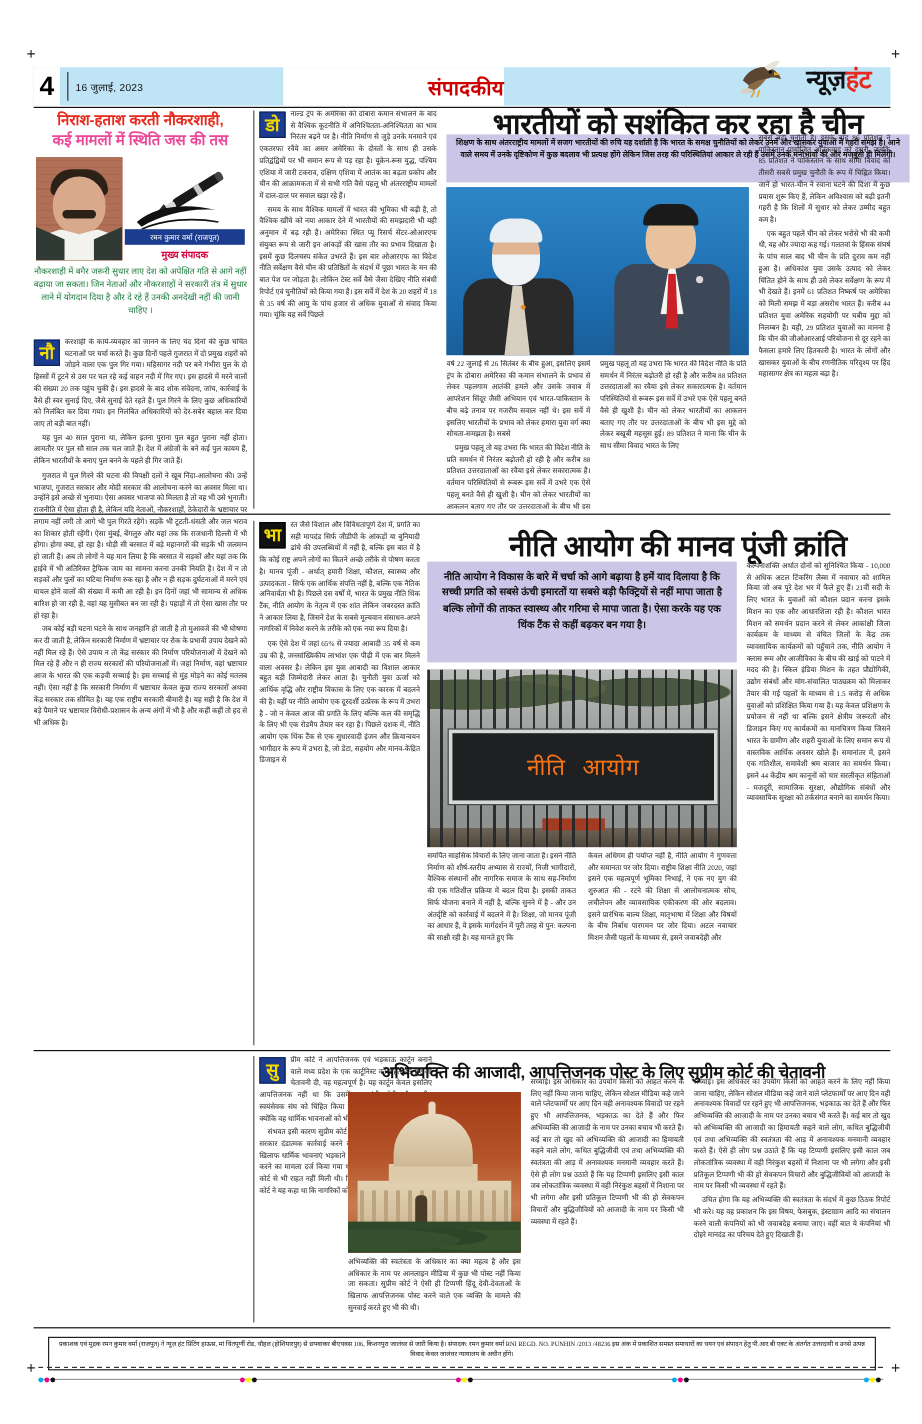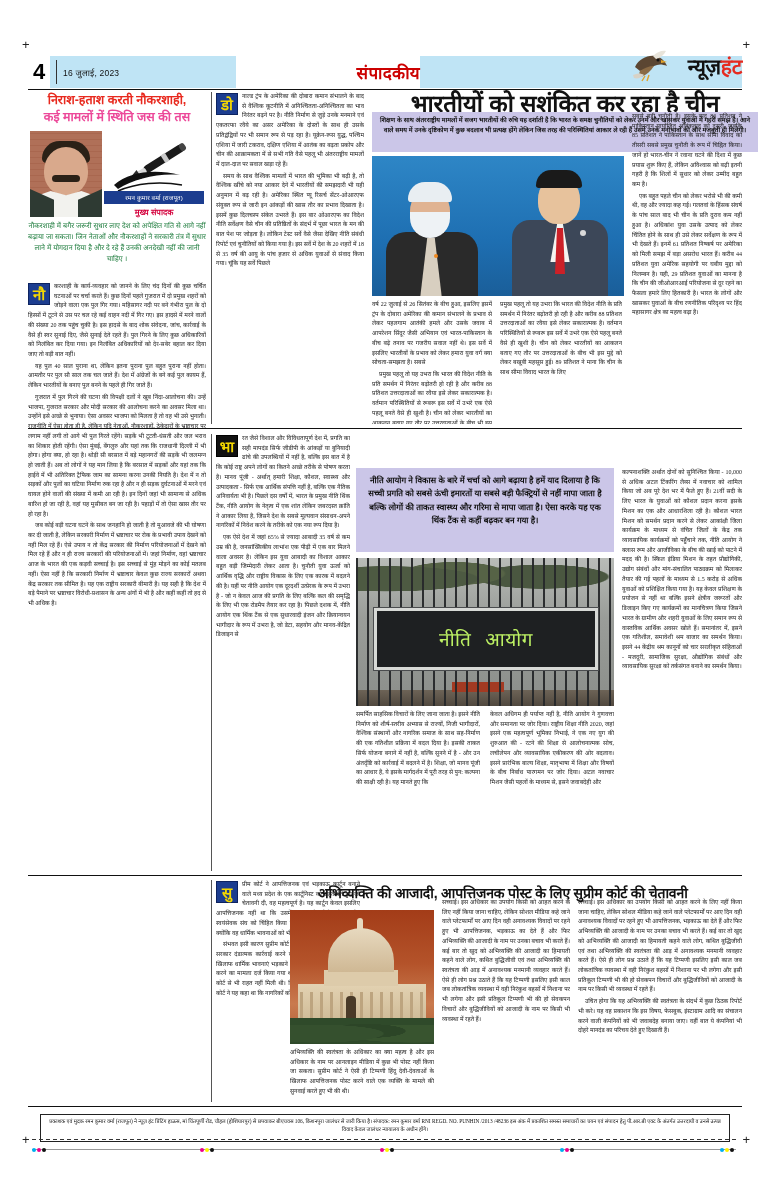--- a/index.html
+++ b/index.html
@@ -85,21 +85,21 @@
   .mh-center span {
     font-family: "Liberation Sans", sans-serif;
     font-weight: bold;
     font-size: 17px;
     color: #cc0000;
     letter-spacing: .3px;
   }
   .mh-logo {
     position: absolute;
     z-index: 5;
-    right: 0; top: -12px;
+    right: 16px; top: -12px;
     height: 44px;
     display: flex; align-items: center; gap: 17px;
   }
   .mh-logo .bird { width: 40px; height: 38px; }
   .mh-logo .word {
     font-family: "Liberation Sans", sans-serif;
     font-weight: bold;
     font-size: 21px;
     line-height: 1;
     color: #111;
@@ -274,21 +274,21 @@
   .mx-p2 .shirtc { position: absolute; left: 32px; top: 52px; width: 32px; height: 40px; background: #f4f4f0; clip-path: polygon(42% 0,58% 0,80% 100%,20% 100%); }
   .mx-p2 .tie { position: absolute; left: 43px; top: 58px; width: 10px; height: 46px; background: #cc2027; clip-path: polygon(20% 0,80% 0,100% 100%,0 100%); }
   .mx-p2 .badge { position: absolute; right: 22px; top: 60px; width: 6px; height: 6px; border-radius: 50%; background: #d9d9d9; }
 
   
   .photo-niti { left: 356px; top: 558px; width: 258px; height: 148px; background: #8d8f8b; }
   .niti-sky { position: absolute; inset: 0; background: linear-gradient(180deg,#b9bcb8 0%,#9a9d99 40%,#8b8e8a 100%); }
   .niti-trees { position: absolute; left: 0; top: 0; width: 100%; height: 52px; background: radial-gradient(ellipse at 12% 40%, #4d5a42 0 28%, transparent 29%), radial-gradient(ellipse at 38% 30%, #566346 0 22%, transparent 23%), radial-gradient(ellipse at 72% 36%, #4a5740 0 25%, transparent 26%); }
   .niti-bars { position: absolute; inset: 0; background: repeating-linear-gradient(90deg, #26282a 0 2px, transparent 2px 11px); opacity: .95; }
   .niti-board { position: absolute; left: 18px; top: 50px; width: 224px; height: 62px; background: #1e2022; border: 3px solid #d7d9d6; box-shadow: 0 0 0 1px #4a4c4e; display: flex; align-items: center; justify-content: center; gap: 14px; }
-  .niti-board span { font-family: "Liberation Sans", sans-serif; font-size: 19px; font-weight: normal; color: #bef264; letter-spacing: .5px; }
+  .niti-board span { font-family: "Liberation Sans", sans-serif; font-size: 19px; font-weight: normal; color: #f97316; letter-spacing: .5px; }
   .niti-base { position: absolute; left: 0; bottom: 0; width: 100%; height: 16px; background: linear-gradient(180deg,#6d6356 0%,#50483e 100%); }
   .niti-red { position: absolute; left: 96px; bottom: 14px; width: 52px; height: 10px; background: #a33a22; }
 
   
   .photo-sc { left: 290px; top: 910px; width: 144px; height: 134px; background: #8b3a1e; }
   .sc-sky { position: absolute; inset: 0; background: linear-gradient(180deg,#a33c18 0%,#b4532a 40%,#c97a4e 70%,#ac5b33 100%); }
   .sc-dome { position: absolute; left: 38px; top: 18px; width: 66px; height: 44px; border-radius: 33px 33px 0 0; background: linear-gradient(180deg,#e7d9bf 0%,#cfb894 100%); }
   .sc-finial { position: absolute; left: 67px; top: 8px; width: 6px; height: 12px; background: #e7d9bf; border-radius: 3px 3px 0 0; }
   .sc-drum { position: absolute; left: 34px; top: 60px; width: 74px; height: 16px; background: #ddcbaa; }
   .sc-body { position: absolute; left: 8px; top: 74px; width: 128px; height: 42px; background: linear-gradient(180deg,#e3d2b2 0%,#cdb894 100%); }
@@ -442,20 +442,21 @@
 
   <div class="col" style="left:500px; top:300px; width:122px; height:124px;">
     <p style="text-indent:0">प्रमुख पहलू तो यह उभरा कि भारत की विदेश नीति के प्रति समर्थन में निरंतर बढ़ोतरी हो रही है और करीब 88 प्रतिशत उत्तरदाताओं का रवैया इसे लेकर सकारात्मक है। वर्तमान परिस्थितियों से रूबरू इस सर्वे में उभरे एक ऐसे पहलू बनते वैसे ही खुशी है। चीन को लेकर भारतीयों का आकलन बताए गए तौर पर उत्तरदाताओं के बीच भी इस मुद्दे को लेकर बखूबी महसूस हुई। 89 प्रतिशत ने माना कि चीन के साथ सीमा विवाद भारत के लिए</p>
   </div>
 
   <div class="col" style="left:632px; top:112px; width:110px; height:312px;">
     <p style="text-indent:0">सबसे बड़ी चुनौती है। इसके बाद 86 प्रतिशत ने पाकिस्तान प्रायोजित आतंकवाद को दूसरी, जबकि 85 प्रतिशत ने पाकिस्तान के साथ सीमा विवाद को तीसरी सबसे प्रमुख चुनौती के रूप में चिह्नित किया। जानें हो भारत-चीन ने रवाना घटने की दिशा में कुछ प्रयास शुरू किए हैं, लेकिन अविश्वास को बढ़ी इतनी गहरी है कि शिलों में सुधार को लेकर उम्मीद बहुत कम है।</p>
     <p>एक बहुत पहले चीन को लेकर भरोसे भी की कमी थी, वह और ज्यादा कह गई। गलतवां के हिंसक संघर्ष के पांच साल बाद भी चीन के प्रति दुराव कम नहीं हुआ है। अधिकांश युवा उसके उत्पाद को लेकर चिंतित होने के साथ ही उसे लेकर सर्वेक्षण के रूप में भी देखते हैं। इनमें 61 प्रतिशत निष्कर्ष पर अमेरिका को मिली समझ में बड़ा असरोध भारत हैं। करीब 44 प्रतिशत युवा अमेरिक सहयोगी पर घबीय मुद्दा को निलम्बन है। यही, 29 प्रतिशत युवाओं का मानना है कि चीन की जीओआरआई परियोजना से दूर रहने का फैसला हमारे लिए हितकारी है। भारत के लोगों और खासकर युवाओं के बीच रणनीतिक परिदृश्य पर हिंद महासागर क्षेत्र का महत्व बढ़ा है।</p>
   </div>
 
+  <h1 class="headline h2-main">नीति आयोग की मानव पूंजी क्रांति</h1>
 
   <div class="quote-box qb2">नीति आयोग ने विकास के बारे में चर्चा को आगे बढ़ाया है हमें याद दिलाया है कि सच्ची प्रगति को सबसे ऊंची इमारतों या सबसे बड़ी फैक्ट्रियों से नहीं मापा जाता है बल्कि लोगों की ताकत स्वास्थ्य और गरिमा से मापा जाता है। ऐसा करके यह एक थिंक टैंक से कहीं बढ़कर बन गया है।</div>
 
   <div class="col" style="left:216px; top:434px; width:134px; height:432px;">
     <span class="dropcap dc-black-y">भा</span>
     <p style="text-indent:0">रत जैसे विशाल और विविधतापूर्ण देश में, प्रगति का सही मापदंड सिर्फ जीडीपी के आंकड़ों या बुनियादी ढांचे की उपलब्धियों में नहीं है, बल्कि इस बात में है कि कोई राष्ट्र अपने लोगों का कितने अच्छे तरीके से पोषण करता है। मानव पूंजी - अर्थात् हमारी शिक्षा, कौशल, स्वास्थ्य और उत्पादकता - सिर्फ एक आर्थिक संपत्ति नहीं है, बल्कि एक नैतिक अनिवार्यता भी है। पिछले दस वर्षों में, भारत के प्रमुख नीति थिंक टैंक, नीति आयोग के नेतृत्व में एक शांत लेकिन जबरदस्त क्रांति ने आकार लिया है, जिसने देश के सबसे मूल्यवान संसाधन-अपने नागरिकों में निवेश करने के तरीके को एक नया रूप दिया है।</p>
     <p>एक ऐसे देश में जहां 65% से ज्यादा आबादी 35 वर्ष से कम उम्र की है, जनसांख्यिकीय लाभांश एक पीढ़ी में एक बार मिलने वाला अवसर है। लेकिन इस युवा आबादी का विशाल आकार बहुत बड़ी जिम्मेदारी लेकर आता है। चुनौती युवा ऊर्जा को आर्थिक वृद्धि और राष्ट्रीय विकास के लिए एक कारक में बदलने की है। यहीं पर नीति आयोग एक दूरदर्शी उत्प्रेरक के रूप में उभरा है - जो न केवल आज की प्रगति के लिए बल्कि कल की समृद्धि के लिए भी एक रोडमैप तैयार कर रहा है। पिछले दशक में, नीति आयोग एक थिंक टैंक से एक सुधारवादी इंजन और क्रियान्वयन भागीदार के रूप में उभरा है, जो डेटा, सहयोग और मानव-केंद्रित डिजाइन से</p>
   </div>
 
   <div class="photo photo-niti">

